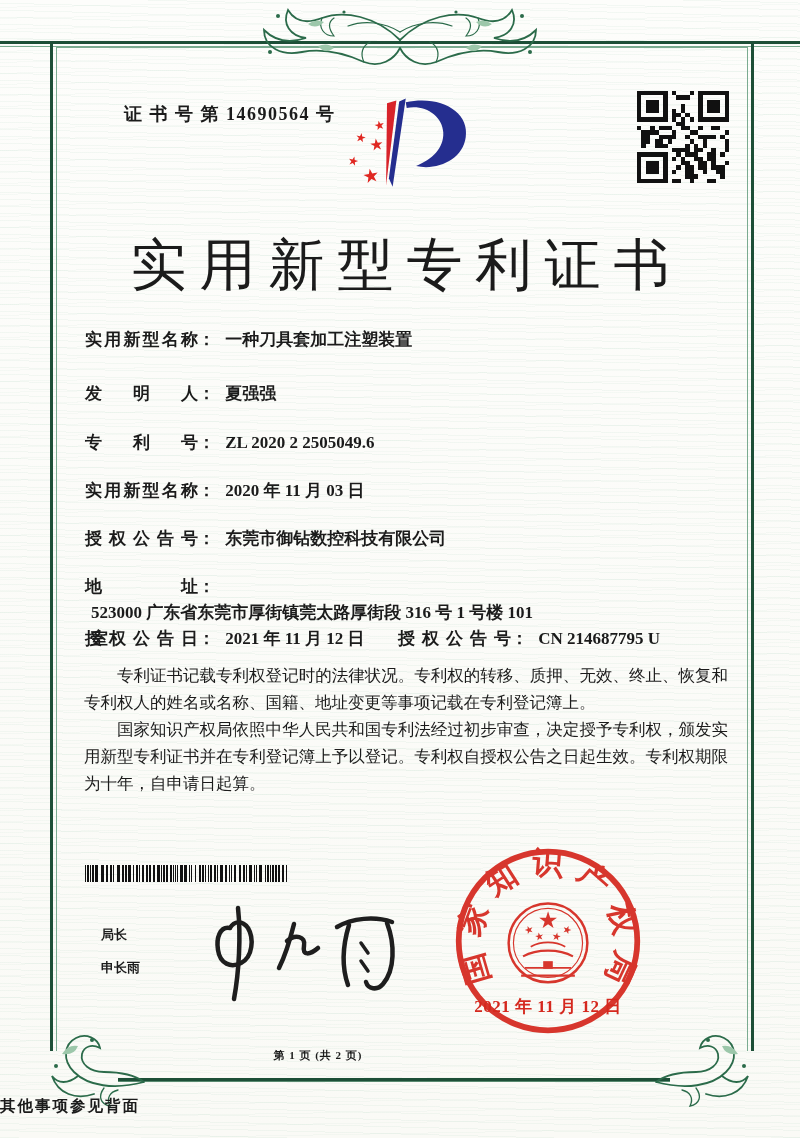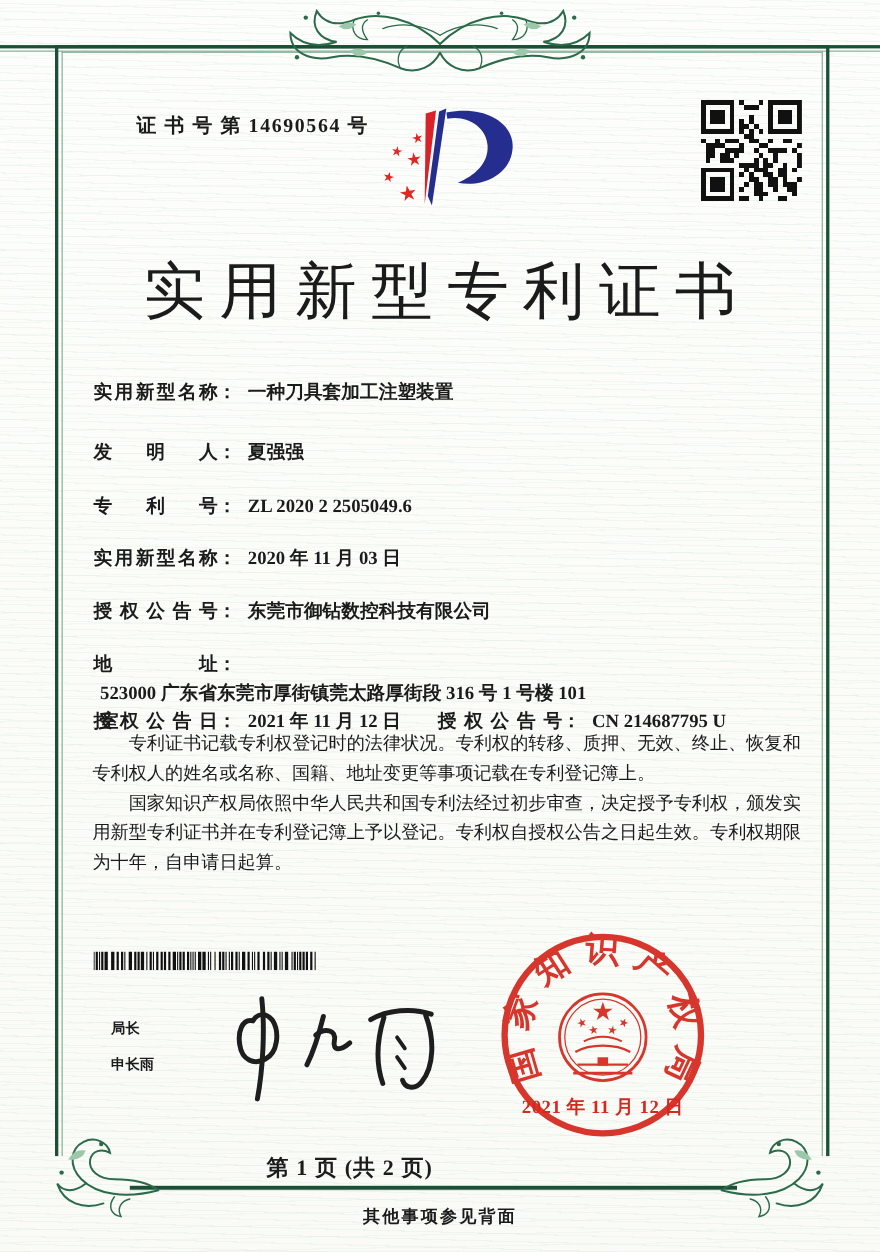--- a/index.html
+++ b/index.html
@@ -28,40 +28,40 @@
   .bottomline{position:absolute;left:118px;top:1078px;width:552px;height:4px;
     background:linear-gradient(var(--border-green,#1d4f37) 65%, var(--light-green,#7aab90));}
   .ornament{position:absolute;}
   
   .cert-no{position:absolute;left:84px;top:102px;font-size:18px;font-weight:600;letter-spacing:1.5px;margin-left:40px;}
   .logo{position:absolute;left:327px;top:90px;width:150px;height:125px;}
   .qr{position:absolute;left:637px;top:91px;width:92px;height:92px;}
   .title{position:absolute;left:0;top:228px;width:800px;text-align:center;
     font-size:56px;font-weight:normal;letter-spacing:13px;padding-left:13px;box-sizing:border-box;}
   
-  .frow{position:absolute;left:85px;width:660px;font-size:17px;font-weight:600;line-height:26px;margin-top:17px;}
+  .frow{position:absolute;left:85px;width:660px;font-size:17px;font-weight:600;line-height:26px;}
   .flabel{display:inline-block;width:113px;text-align:justify;text-align-last:justify;vertical-align:top;}
   .fcolon{vertical-align:top;}
   .fvalue{margin-left:6px;vertical-align:top;}
   .fvalue.addr{display:inline-block;width:528px;}
   .frow2{position:absolute;left:313px;top:0;}
   
   .body-text{position:absolute;left:84px;top:662px;width:644px;font-size:16.5px;
     line-height:27px;text-align:justify;}
   .body-text p{margin:0;text-indent:2em;}
   
   .barcode{position:absolute;left:85px;top:865px;width:205px;height:17px;}
   .director{position:absolute;left:101px;top:918px;font-size:13px;font-weight:700;line-height:33px;}
   .signature{position:absolute;left:190px;top:896px;width:230px;height:112px;}
   .seal{position:absolute;left:452px;top:845px;width:192px;height:192px;opacity:0.93;}
   .seal-date{position:absolute;left:455px;top:995px;width:186px;text-align:center;
     color:var(--seal-red,#d5281e);font-size:17px;font-weight:bold;letter-spacing:0.5px;}
   .page-info{position:absolute;left:0;top:1048px;width:636px;text-align:center;
-    font-size:20px;font-weight:600;letter-spacing:1px;}
-  .back-note{position:absolute;left:0;top:1096px;width:800px;text-align:center;
+    font-size:11px;font-weight:600;letter-spacing:1px;}
+  .back-note{position:absolute;left:0;top:1096px;width:800px;text-align:left;
     font-size:15.5px;font-weight:600;letter-spacing:2px;}
 </style>
 </head>
 <body>
 
 <div id="page" style="--border-green: #1d4f37; --light-green: #7aab90; --seal-red: #d5281e; --text: #1b1b1b;">
 
   <div class="topline"></div>
   <div class="topline2"></div>
   <div class="frame-outer">

